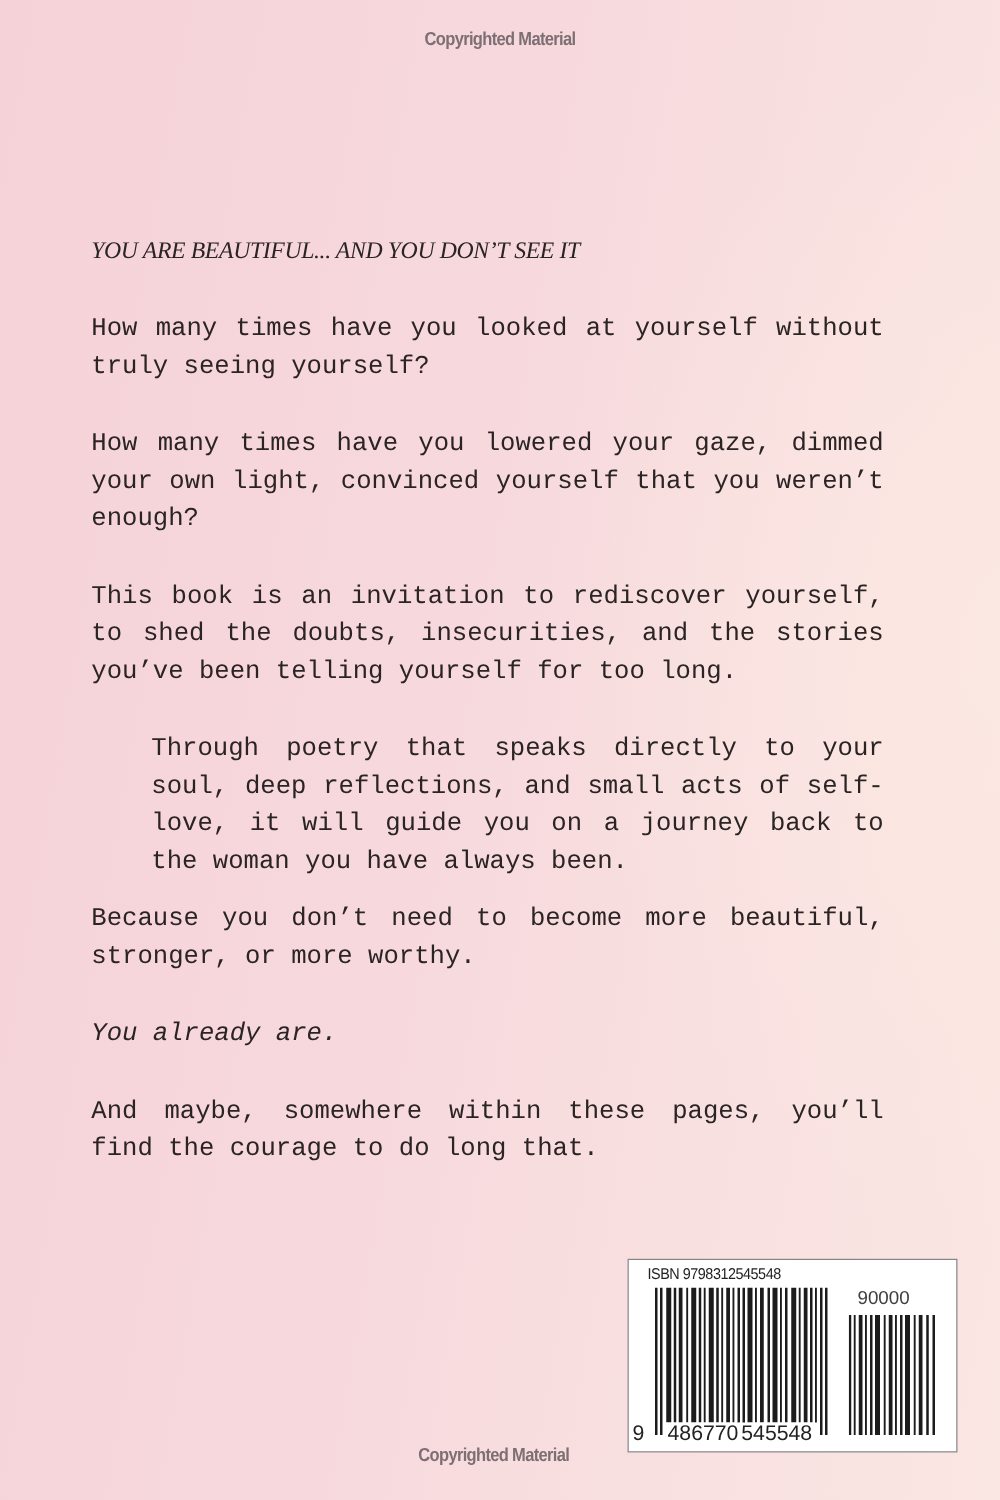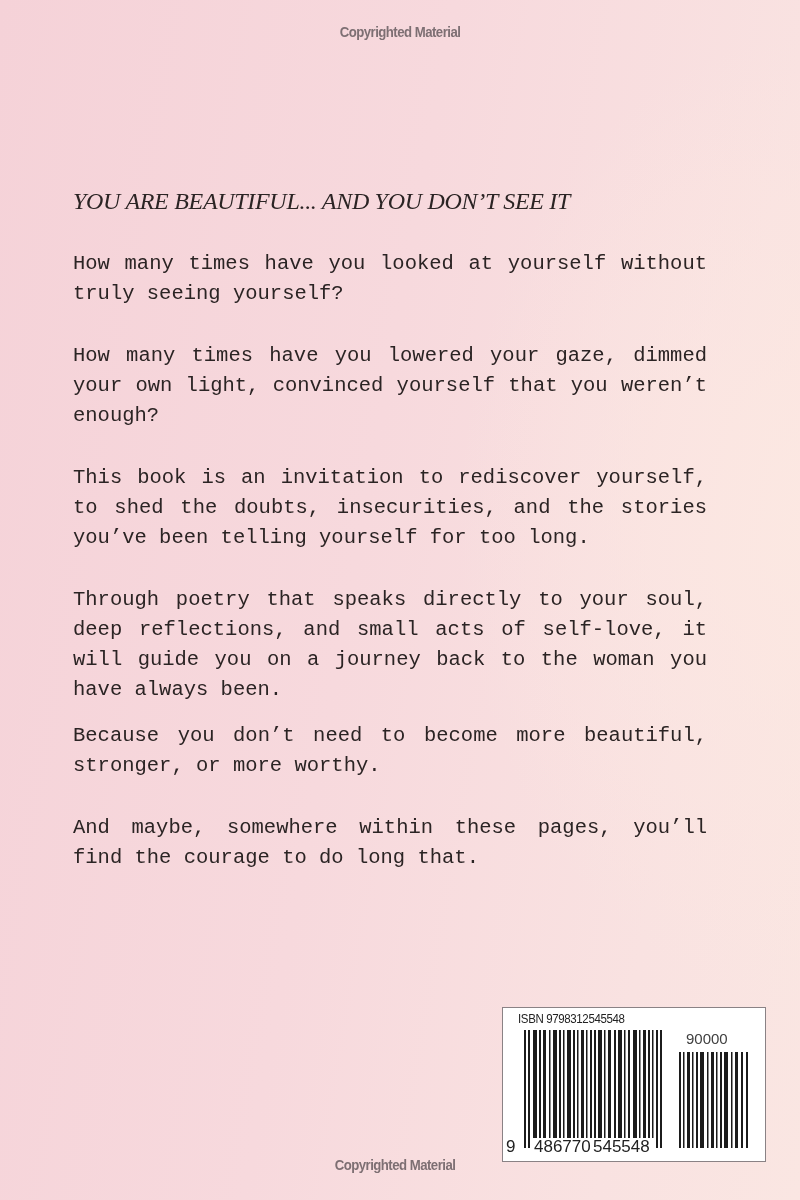--- a/index.html
+++ b/index.html
@@ -19,25 +19,25 @@
   }
   .copyright.top { top: 23px; }
   .copyright.bottom { top: 1156px; left: -5px; }
 
   .content {
     position: absolute; left: 73px; top: 186px; width: 634px;
     font-family: "Liberation Serif", serif;
     font-size: 20.5px; line-height: 30px; color: #2b2424;
   }
   .heading {
-    font-style: italic; font-size: 24px; letter-spacing: -0.3px;
+    font-style: italic; font-size: 19px; letter-spacing: -0.3px;
     margin: 0 0 33px 0; line-height: 30px;
   }
   .para { margin: 0 0 32px 0; text-align: justify; font-family: Liberation Mono, monospace; }
-  .para.tight { margin-bottom: 0; }
+  .para.tight { margin-bottom: 0; margin-left: 48px; }
   .para.after-tight { margin-top: 16px; }
   .line { display: block; }
   .italic { font-style: italic; }
 
   .barcode-box {
     position: absolute; left: 502px; top: 1007px; width: 264px; height: 155px;
     background: #ffffff; border: 1px solid #8a8285; box-sizing: border-box;
   }
   .isbn-label {
     position: absolute; left: 15px; top: 4px;
@@ -64,20 +64,21 @@
 <div class="copyright top">Copyrighted Material</div>
 
 <div class="content">
   <p class="heading">YOU ARE BEAUTIFUL... AND YOU DON’T SEE IT</p>
   <p class="para">How many times have you looked at yourself without truly seeing yourself?</p>
   <p class="para">How many times have you lowered your gaze, dimmed your own light, convinced yourself that you weren’t enough?</p>
   <p class="para">This book is an invitation to rediscover yourself, to shed the doubts, insecurities, and the stories you’ve been telling yourself for too long.</p>
   <p class="para tight">Through poetry that speaks directly to your soul, deep reflections, and small acts of self-love, it will guide you on a journey back to the woman you have always been.</p>
   <p class="para after-tight">Because you don’t need to become more beautiful, stronger, or more worthy.</p>
   <p class="para italic">
+    <span class="line">You already are.</span>
   </p>
   <p class="para">And maybe, somewhere within these pages, you’ll find the courage to do long that.</p>
 </div>
 
 <div class="barcode-box">
   <div class="isbn-label">ISBN 9798312545548</div>
   <svg class="bars-main" viewBox="0 0 140 118" preserveAspectRatio="none">
     <g fill="#1c1c1c">
       <rect x="0" y="0" width="2" height="118"></rect>
         <rect x="4" y="0" width="2" height="118"></rect>

